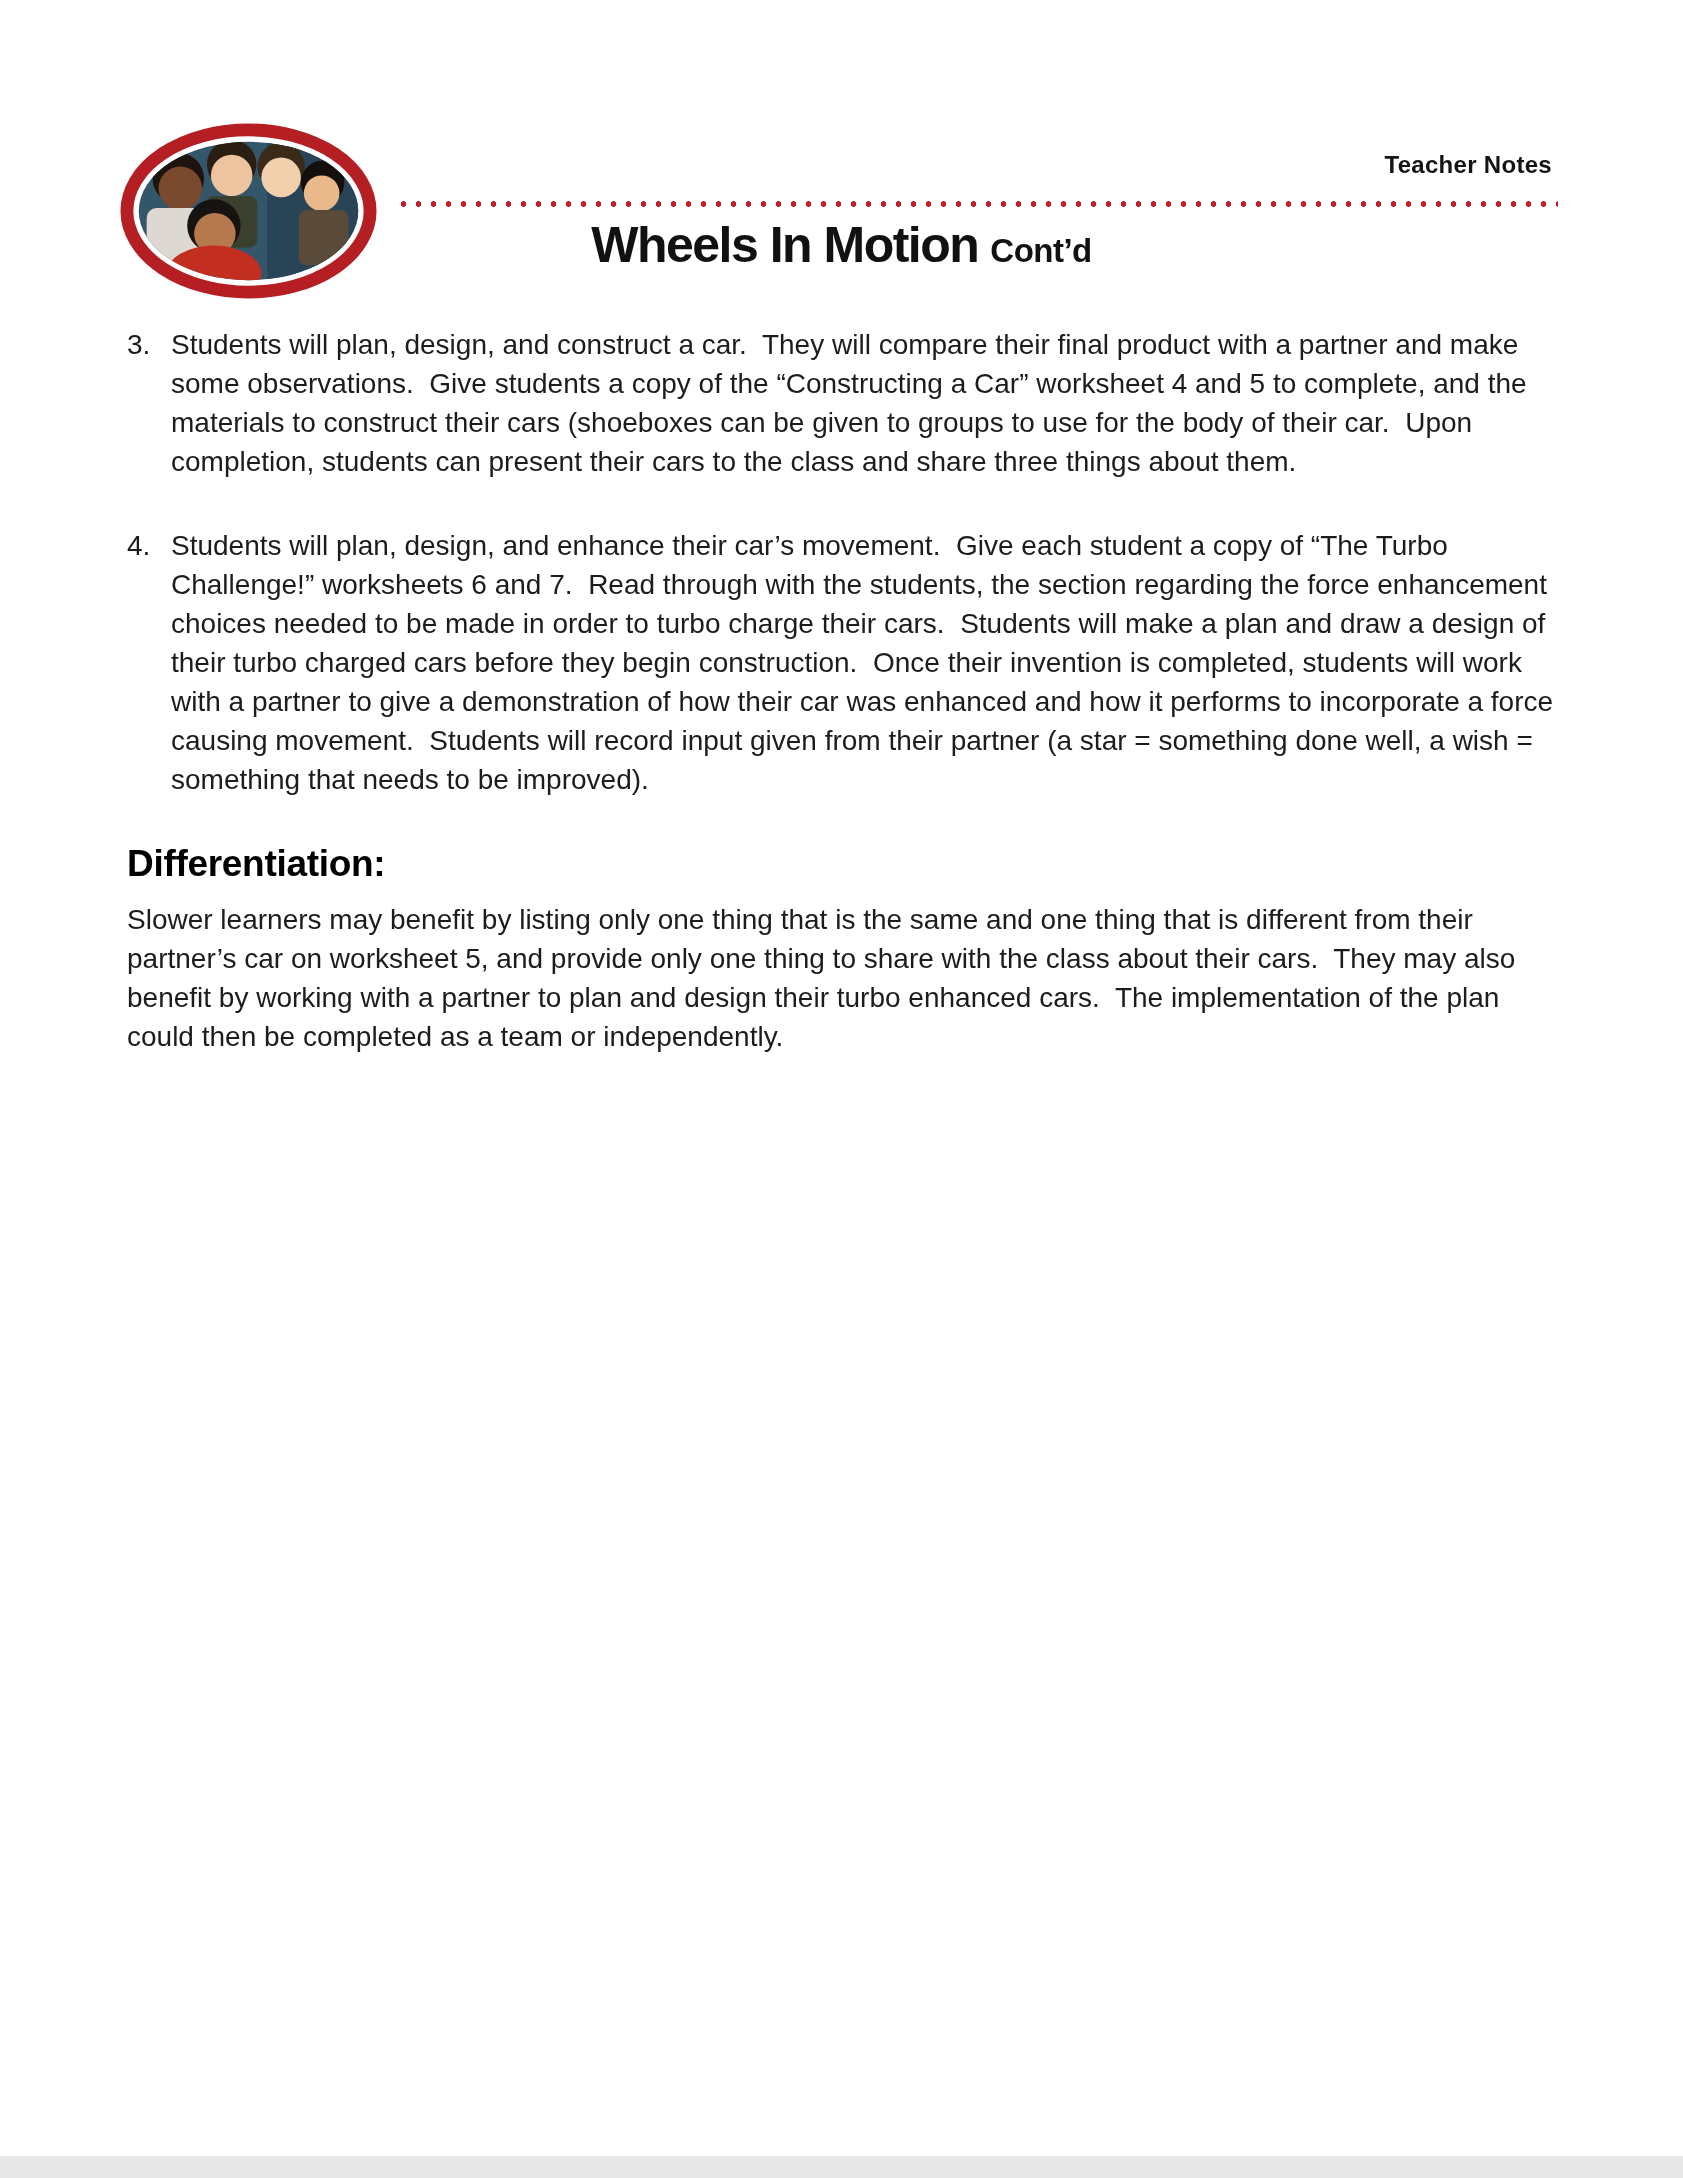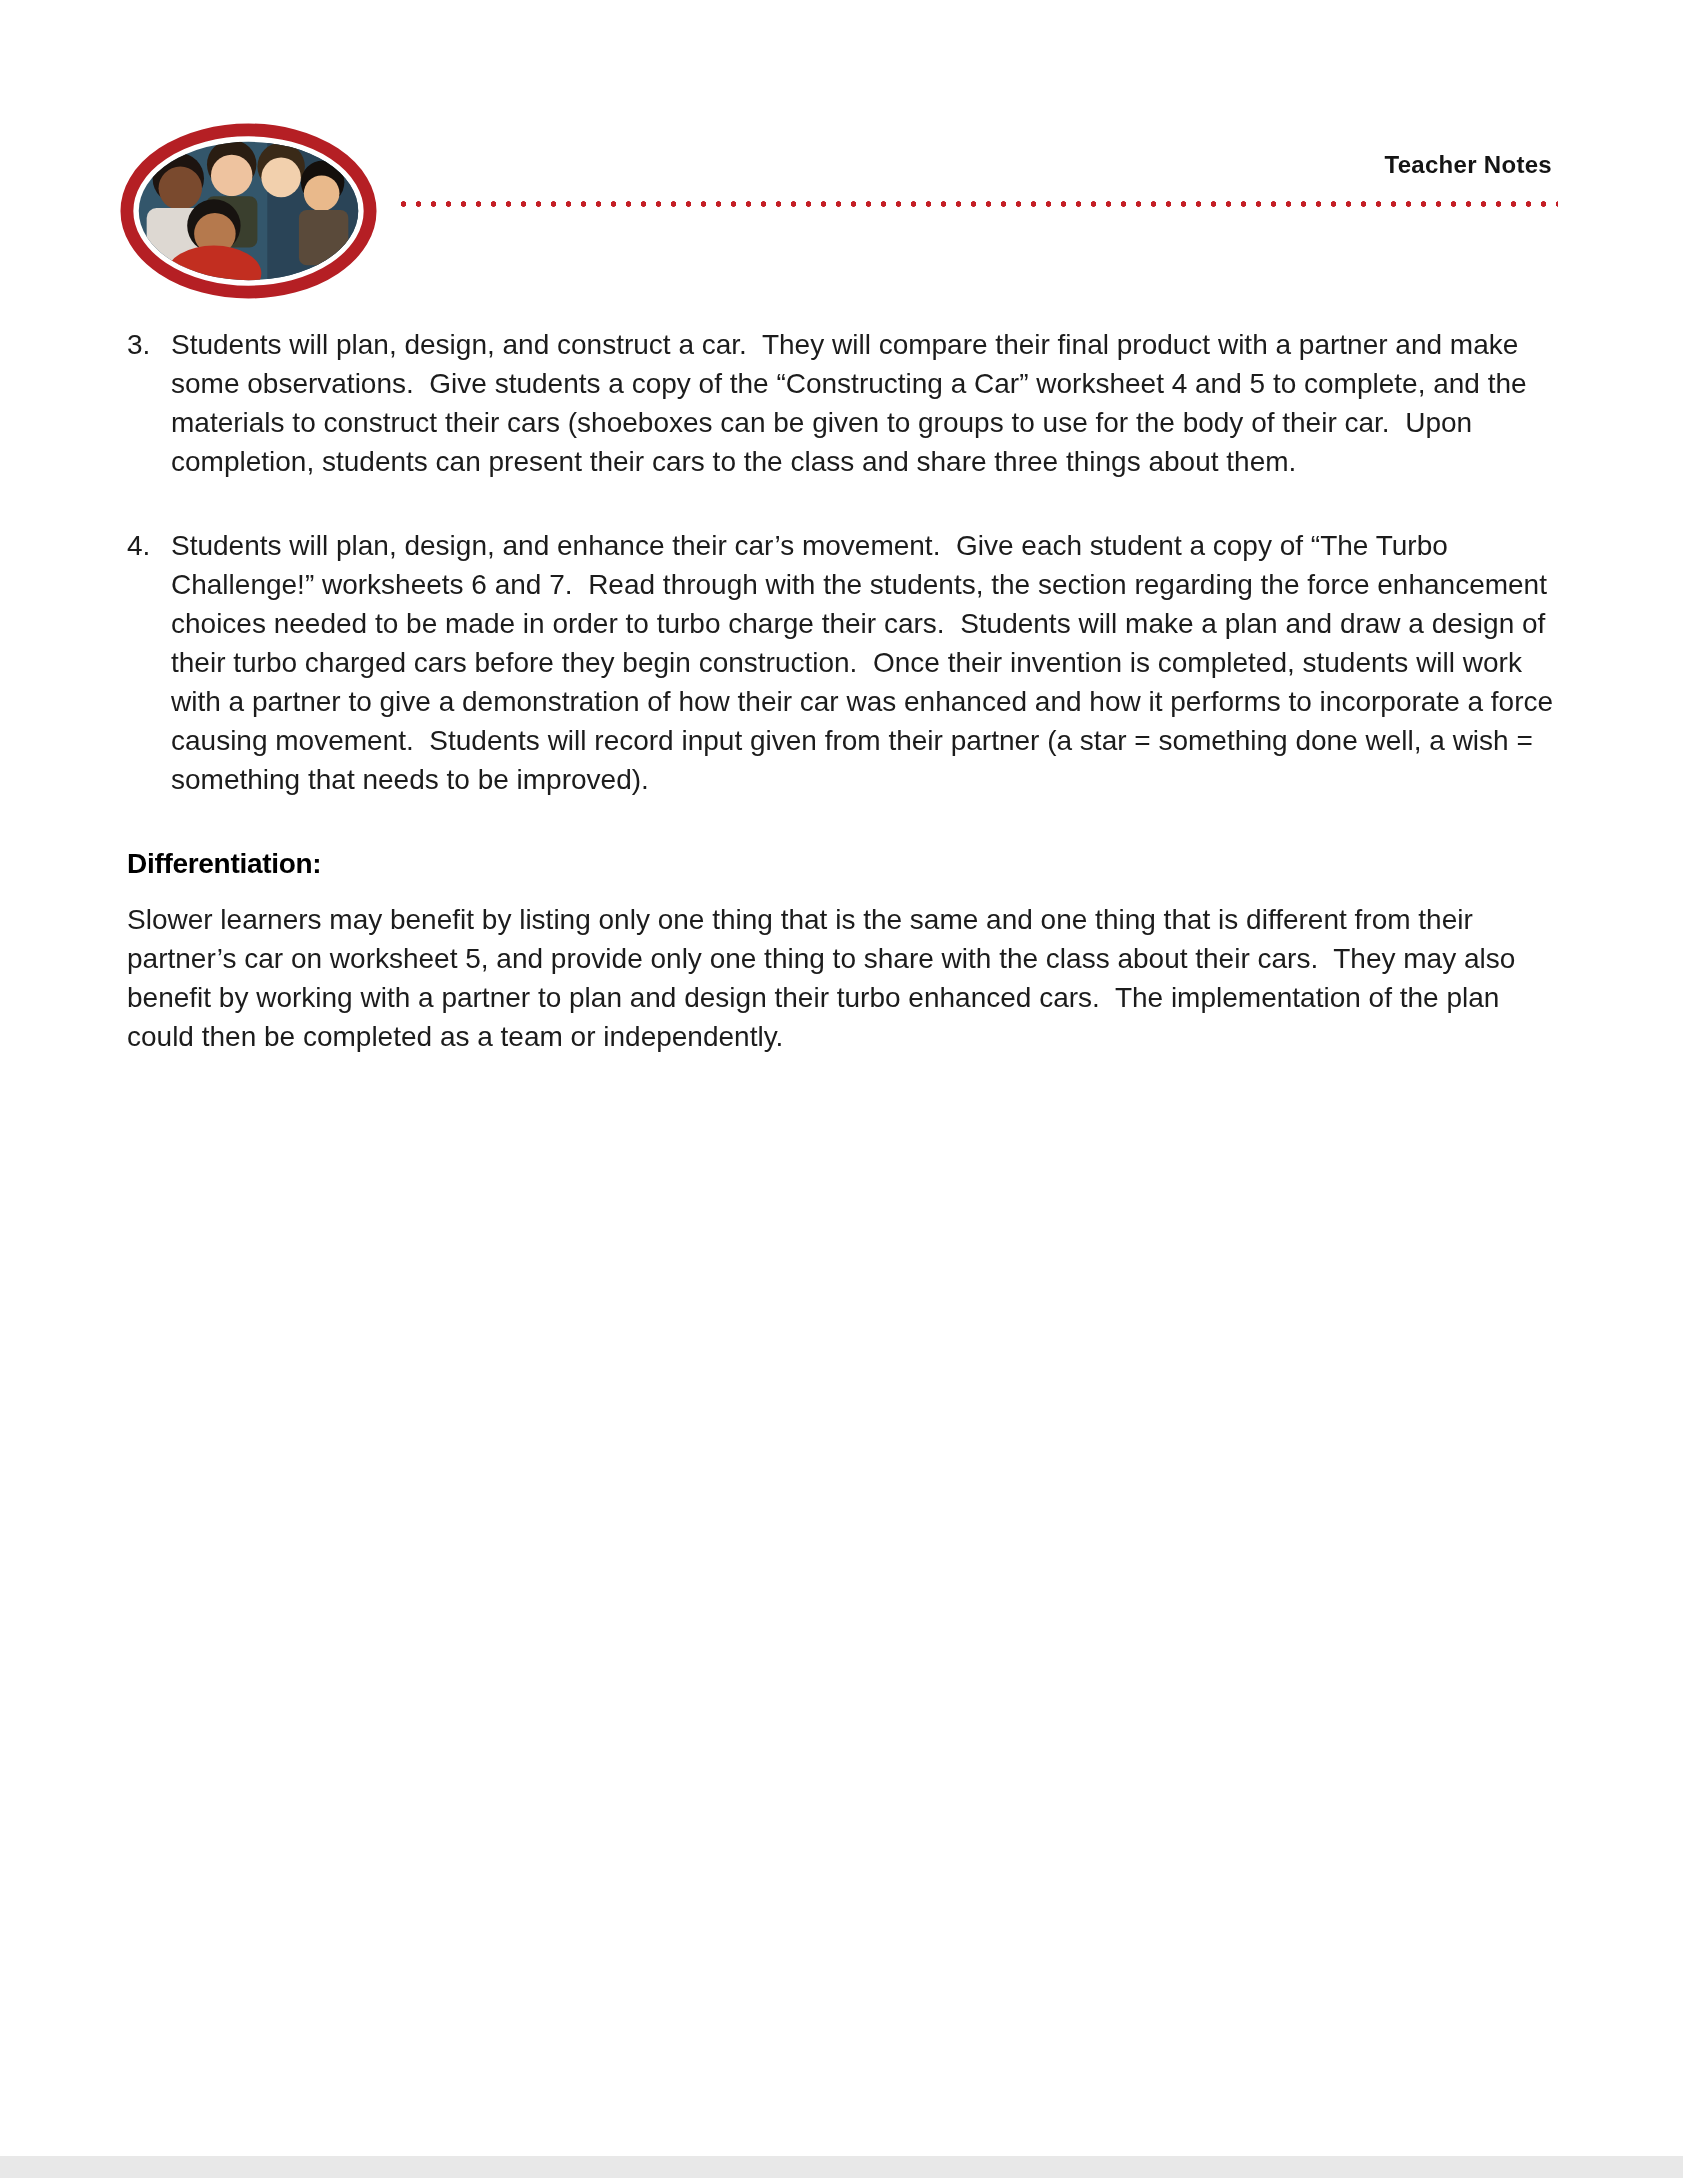--- a/index.html
+++ b/index.html
@@ -34,21 +34,21 @@
   .title-suffix{font-size:33px;margin-left:12px;letter-spacing:-0.5px;}
   
   .content{
     position:absolute;left:127px;right:129px;top:325px;
     font-size:28px;line-height:39px;
   }
   .list-item{display:flex;margin:0 0 45px 0;}
   .list-item .num{flex:none;width:44px;}
   .list-item .txt{flex:1;white-space:pre-wrap;}
   .section-heading{
-    font-size:28px;line-height:40px;font-weight:bold;color:#000;
+    font-size:37px;line-height:40px;font-weight:bold;color:#000;
     margin:34px 0 12px 0;letter-spacing:-0.3px;
   }
   .para{margin:16px 0 15px 0;white-space:pre-wrap;}
   
   .footer{
     position:absolute;left:127px;right:129px;top:2037px;height:63px;
     display:flex;align-items:center;
     font-family:"Liberation Serif", serif;
   }
   .footer-left{display:flex;align-items:center;font-size:25px;font-weight:bold;color:#000;}
@@ -93,20 +93,21 @@
       </g>
       <ellipse cx="131" cy="89" rx="117" ry="76" fill="none" stroke="#ffffff" stroke-width="5"></ellipse>
       <ellipse cx="131" cy="89" rx="123" ry="82" fill="none" stroke="#b51f24" stroke-width="13"></ellipse>
     </svg>
   </div>
 
   <div class="teacher-notes">Teacher Notes</div>
 
   <div class="dotted-line"></div>
 
+  <h1 class="title"><span class="title-main">Wheels In Motion</span><span class="title-suffix">Cont’d</span></h1>
 
   <div class="content">
 
     <div class="list-item">
       <span class="num">3.</span>
       <div class="txt">Students will plan, design, and construct a car.  They will compare their final product with a partner and make some observations.  Give students a copy of the “Constructing a Car” worksheet 4 and 5 to complete, and the materials to construct their cars (shoeboxes can be given to groups to use for the body of their car.  Upon completion, students can present their cars to the class and share three things about them.</div>
     </div>
 
     <div class="list-item">
       <span class="num">4.</span>

